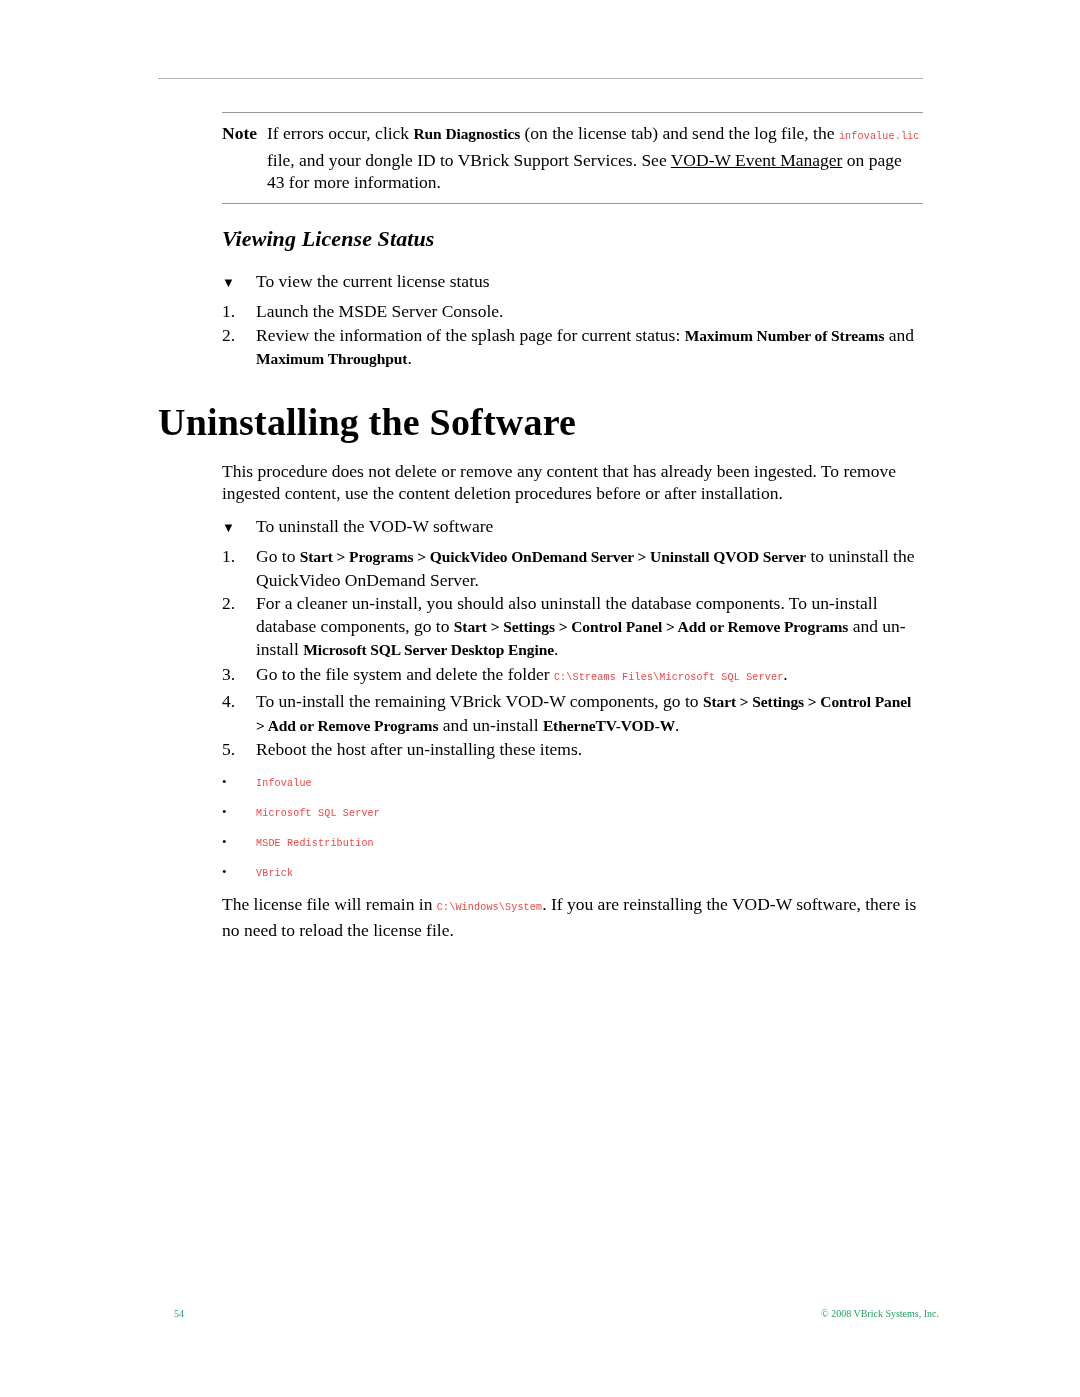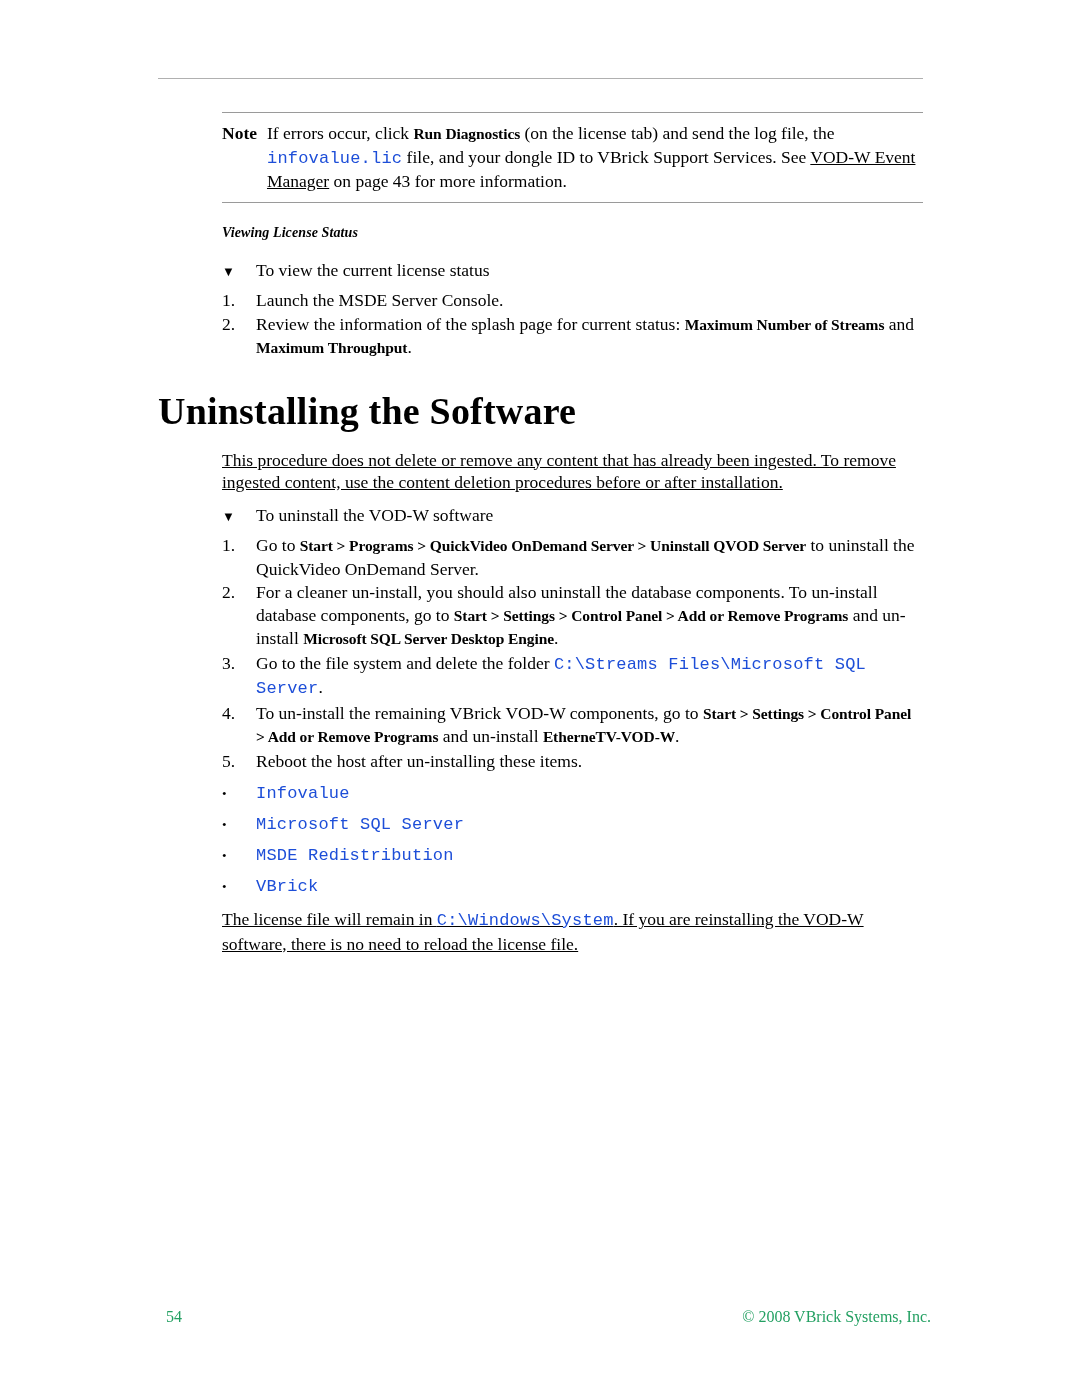--- a/index.html
+++ b/index.html
@@ -65,53 +65,52 @@
 
   
   .b-sans {
     font-family: Liberation Serif, serif;
     font-weight: bold;
     font-size: 15.5px;
     letter-spacing: -0.1px;
   }
   .code {
     font-family: "Liberation Mono", "DejaVu Sans Mono", monospace;
-    color: #1d4ed8;
-    font-size: 17px;
+    color: #ef4444;
+    font-size: 10px;
     letter-spacing: 0.2px;
   }
   .xref {
     text-decoration: underline;
     color: #000000;
   }
 
   
   h2.sub-head {
     font-family: "Liberation Serif", "DejaVu Serif", serif;
     font-weight: bold;
     font-style: italic;
-    font-size: 14px;
+    font-size: 22px;
     margin: 22px 0 18px 64px;
     letter-spacing: 0.1px;
   }
   h1.main-head {
     font-family: "Liberation Serif", "DejaVu Serif", serif;
     font-weight: bold;
     font-size: 38px;
     margin: 29px 0 16px 0;
     letter-spacing: 0.2px;
   }
 
   
   p.body-para {
     font-size: 17.5px;
     line-height: 22.5px;
     margin: 0 0 8px 64px;
     width: 701px;
-    text-decoration: underline;
   }
 
   
   .proc-head {
     display: flex;
     align-items: baseline;
     margin: 10px 0 6px 64px;
     font-size: 17.5px;
     line-height: 22.5px;
   }
@@ -157,28 +156,28 @@
   }
   .dot-marker {
     flex: 0 0 34px;
     font-size: 13px;
     line-height: 18px;
   }
 
   
   .footer {
     position: absolute;
-    left: 166px;
+    left: 174px;
     top: 1308px;
     width: 765px;
     display: flex;
     justify-content: space-between;
     align-items: flex-start;
     font-family: "Liberation Serif", "DejaVu Serif", serif;
-    font-size: 16px;
+    font-size: 10px;
     color: #23a062;
   }
 </style>
 </head>
 <body>
 
 <div class="page">
 
   <div class="header-rule"></div>
 

